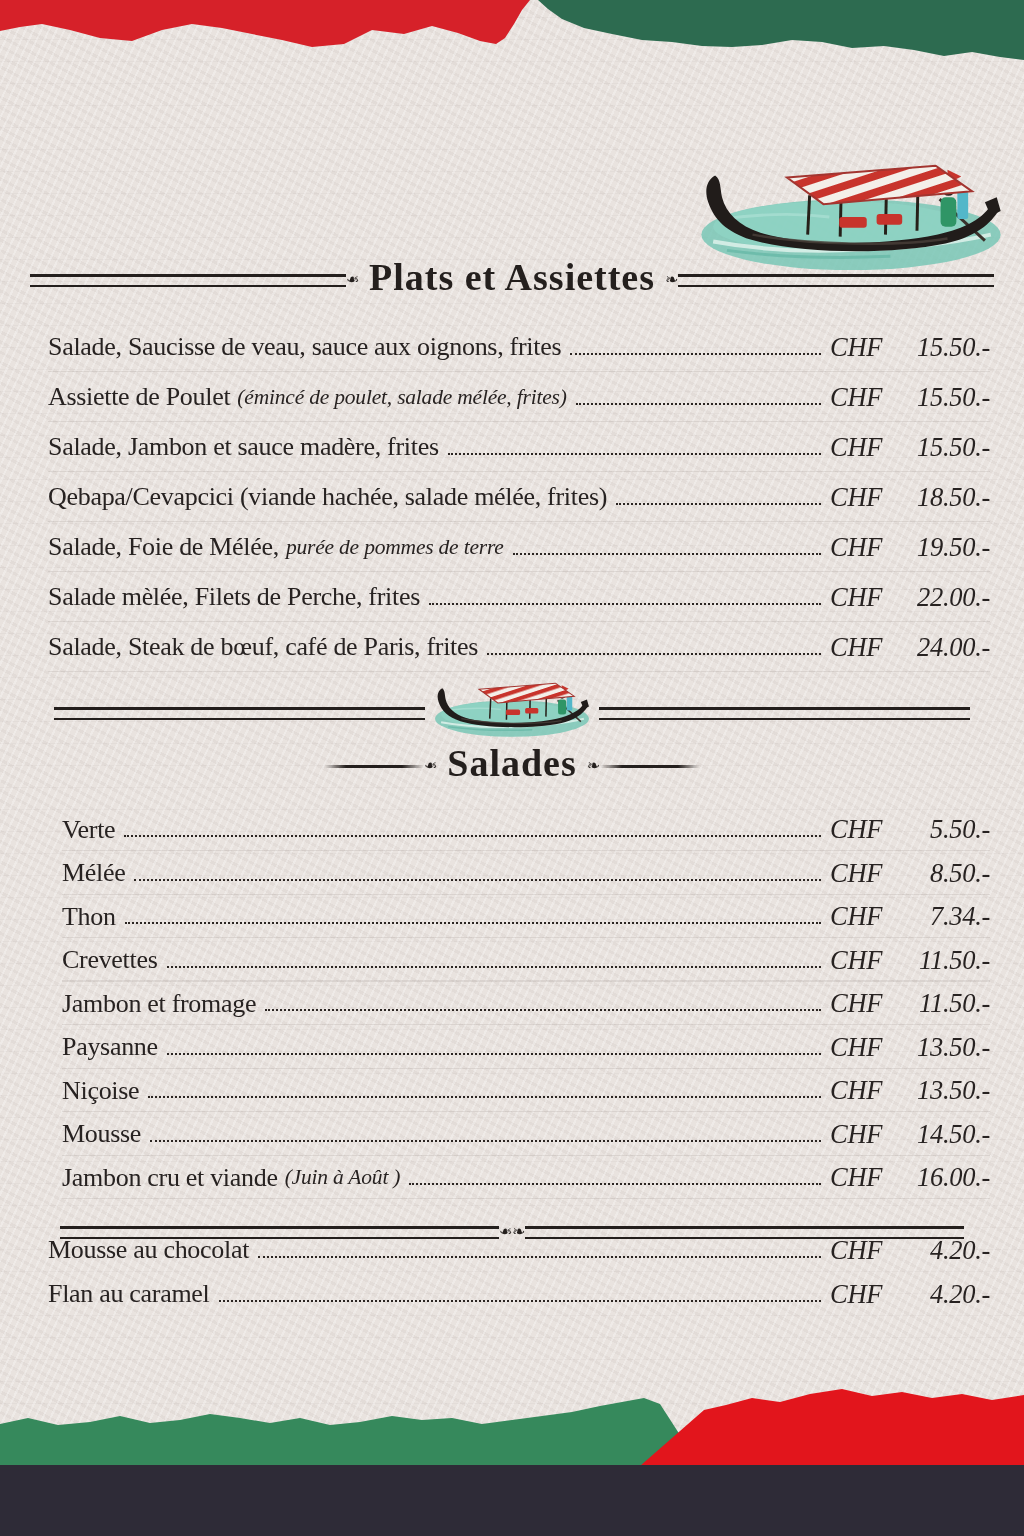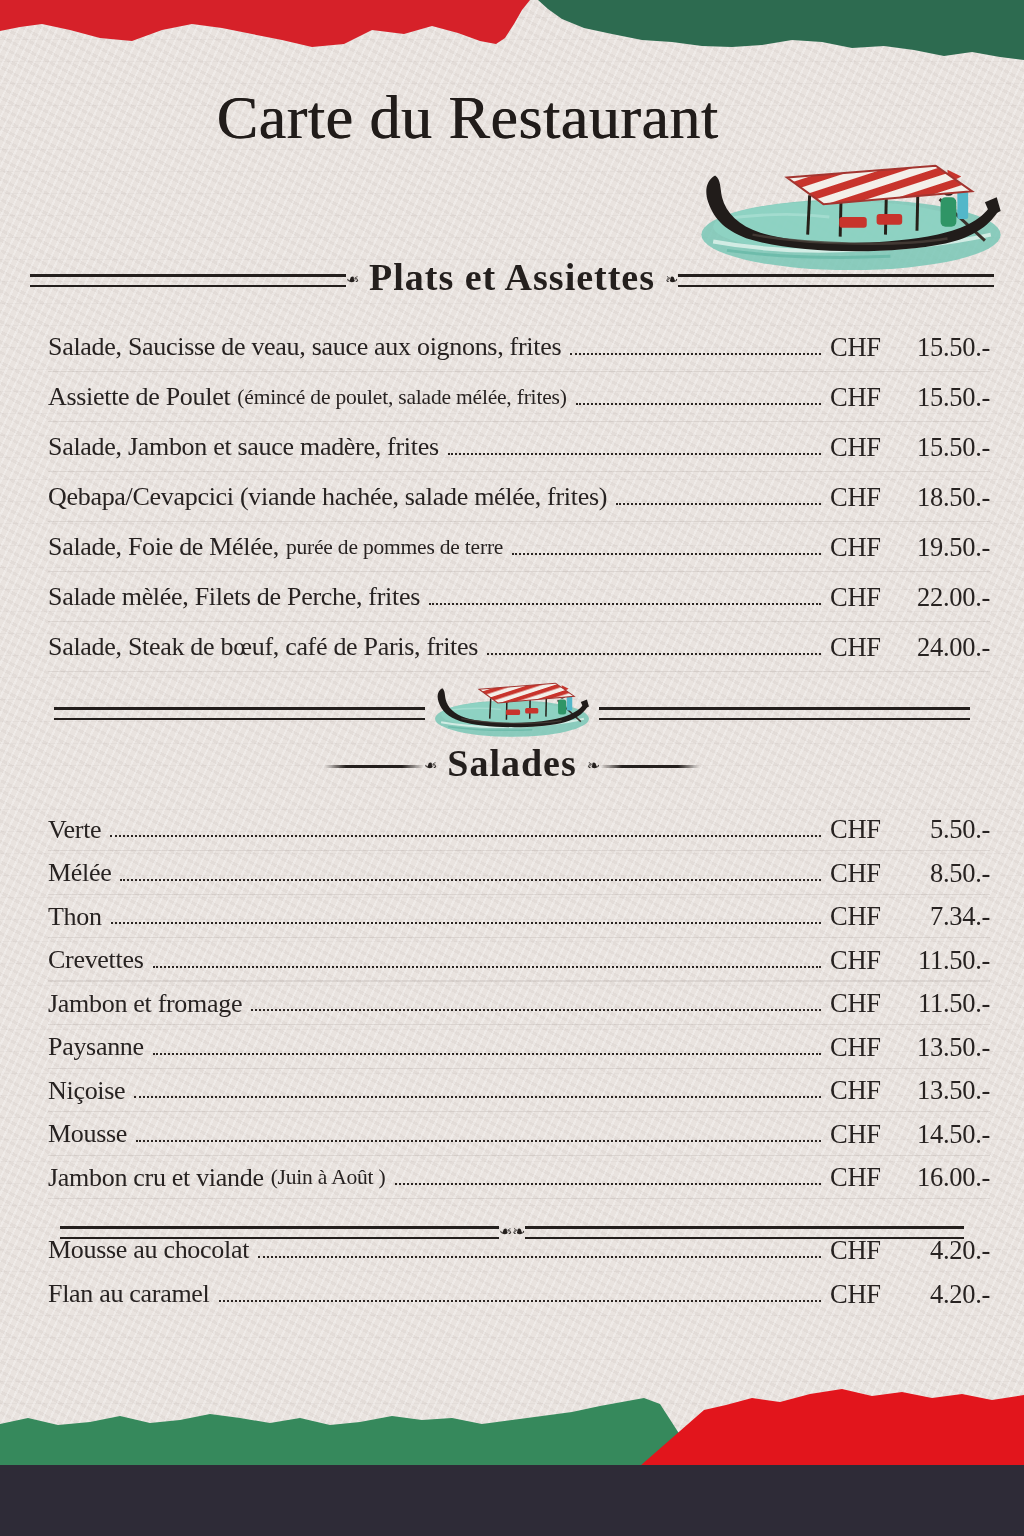--- a/index.html
+++ b/index.html
@@ -36,31 +36,31 @@
   .hdr.plats{top:258px;padding:0 30px;}
   .hdr.desserts{top:1224px;padding:0 60px;}
   .hdr.salades{top:744px;justify-content:center;}
   .sline{width:100px;height:3px;background:linear-gradient(90deg,rgba(36,31,29,0),#241f1d 22%,#241f1d 78%,rgba(36,31,29,0));}
 
   .divider{position:absolute;top:674px;left:0;right:0;height:78px;display:flex;align-items:center;padding:0 54px;}
   .divider .gondola-small{width:162px;height:68px;margin:0 6px;transform:translateY(-6px);}
 
   .list{position:absolute;left:48px;right:34px;}
   .list.plats{top:322px;background:repeating-linear-gradient(180deg,rgba(112,100,95,0) 0 48.5px,rgba(112,100,95,.13) 48.5px 50px);}
-  .list.salades{top:808px;background:repeating-linear-gradient(180deg,rgba(112,100,95,0) 0 42px,rgba(112,100,95,.13) 42px 43.5px);}
+  .list.salades{top:808px;background:repeating-linear-gradient(180deg,rgba(112,100,95,0) 0 42px,rgba(112,100,95,.13) 42px 43.5px);margin-left:14px;}
   .list.desserts{top:1228px;}
   .row{display:flex;align-items:center;}
   .list.plats .row{height:50px;}
   .list.salades .row{height:43.5px;}
   .list.desserts .row{height:44px;}
   .lbl{font-size:26px;white-space:nowrap;letter-spacing:-.3px;}
-  .note{font-size:21.5px;margin-left:7px;white-space:nowrap;letter-spacing:-.2px;}
+  .note{font-size:21.5px;margin-left:7px;white-space:nowrap;letter-spacing:-.2px;font-style:italic;}
   .note:empty{display:none;}
   .leader{flex:1;margin:13px 9px 0;border-bottom:2.6px dotted #2b2522;min-width:18px;}
-  .price{display:flex;justify-content:space-between;width:160px;font-size:26.5px;letter-spacing:-.3px;flex:none;}
+  .price{display:flex;justify-content:space-between;width:160px;font-size:26.5px;letter-spacing:-.3px;flex:none;font-style:italic;}
 </style>
 </head>
 <body>
 
 <div class="page">
 
   <svg width="0" height="0" style="position:absolute" aria-hidden="true">
     <defs>
       <pattern id="stripes" width="16" height="16" patternUnits="userSpaceOnUse" patternTransform="rotate(72)">
         <rect width="16" height="16" fill="#f4efe9"></rect>
@@ -111,21 +111,20 @@
     <svg width="1024" height="164">
       <path fill="#36895c" d="M0,52 L28,46 L58,53 L90,50 L120,44 L150,51 L180,48 L210,42 L240,46 L270,51
         L300,46 L330,53 L360,50 L392,44 L422,48 L452,46 L482,52 L512,48 L542,44 L572,40 L600,34 L622,30
         L644,26 L660,32 L700,94 L0,94 Z"></path>
       <path fill="#e2151c" d="M640,94 L704,38 L726,33 L752,26 L780,30 L810,22 L842,17 L872,24 L902,20
         L932,26 L962,22 L992,28 L1024,23 L1024,94 Z"></path>
       <rect x="0" y="93" width="1024" height="71" fill="#2e2b37"></rect>
     </svg>
   </svg>
 
-  <div class="title">Carte du Restaurant</div>
 
   <svg class="gondola-large" viewBox="0 0 320 130">
     <use href="#gondola" xlink:href="#gondola"></use>
   </svg>
 
   <div class="hdr plats">
     <span class="dline"></span>
     <span class="orn left">❧</span>
     <span class="txt">Plats et Assiettes</span>
     <span class="orn">❧</span>

